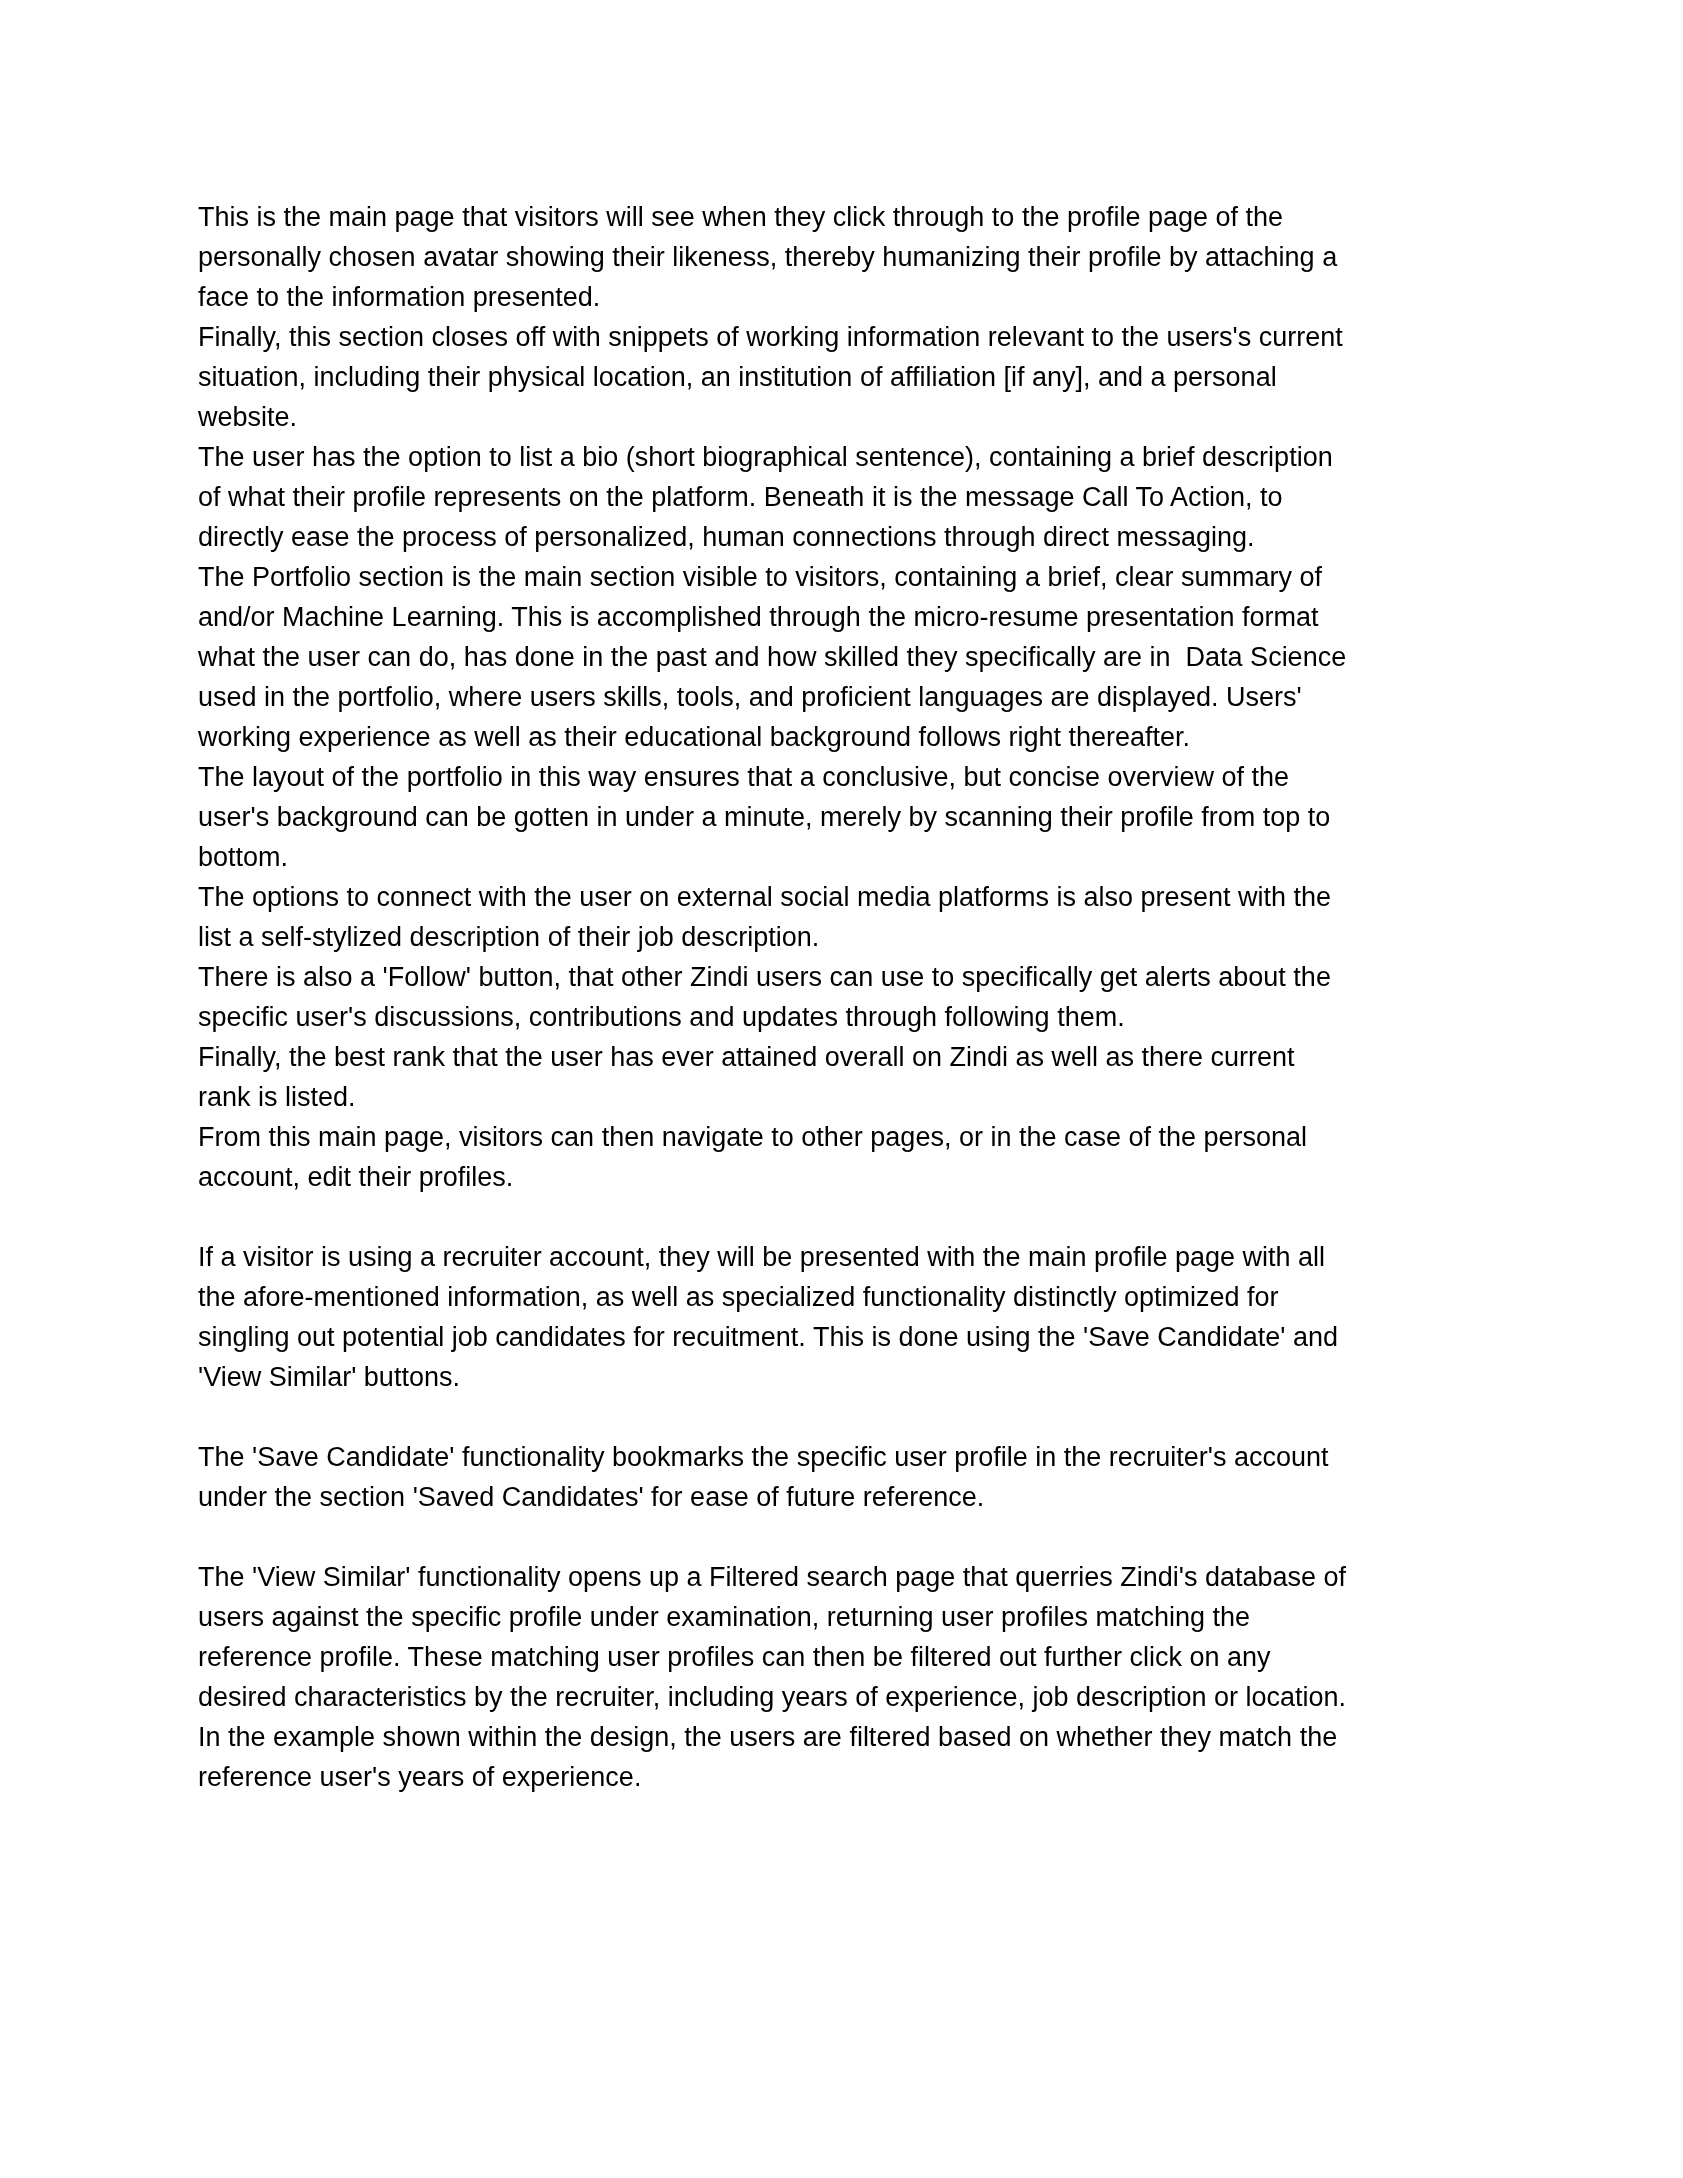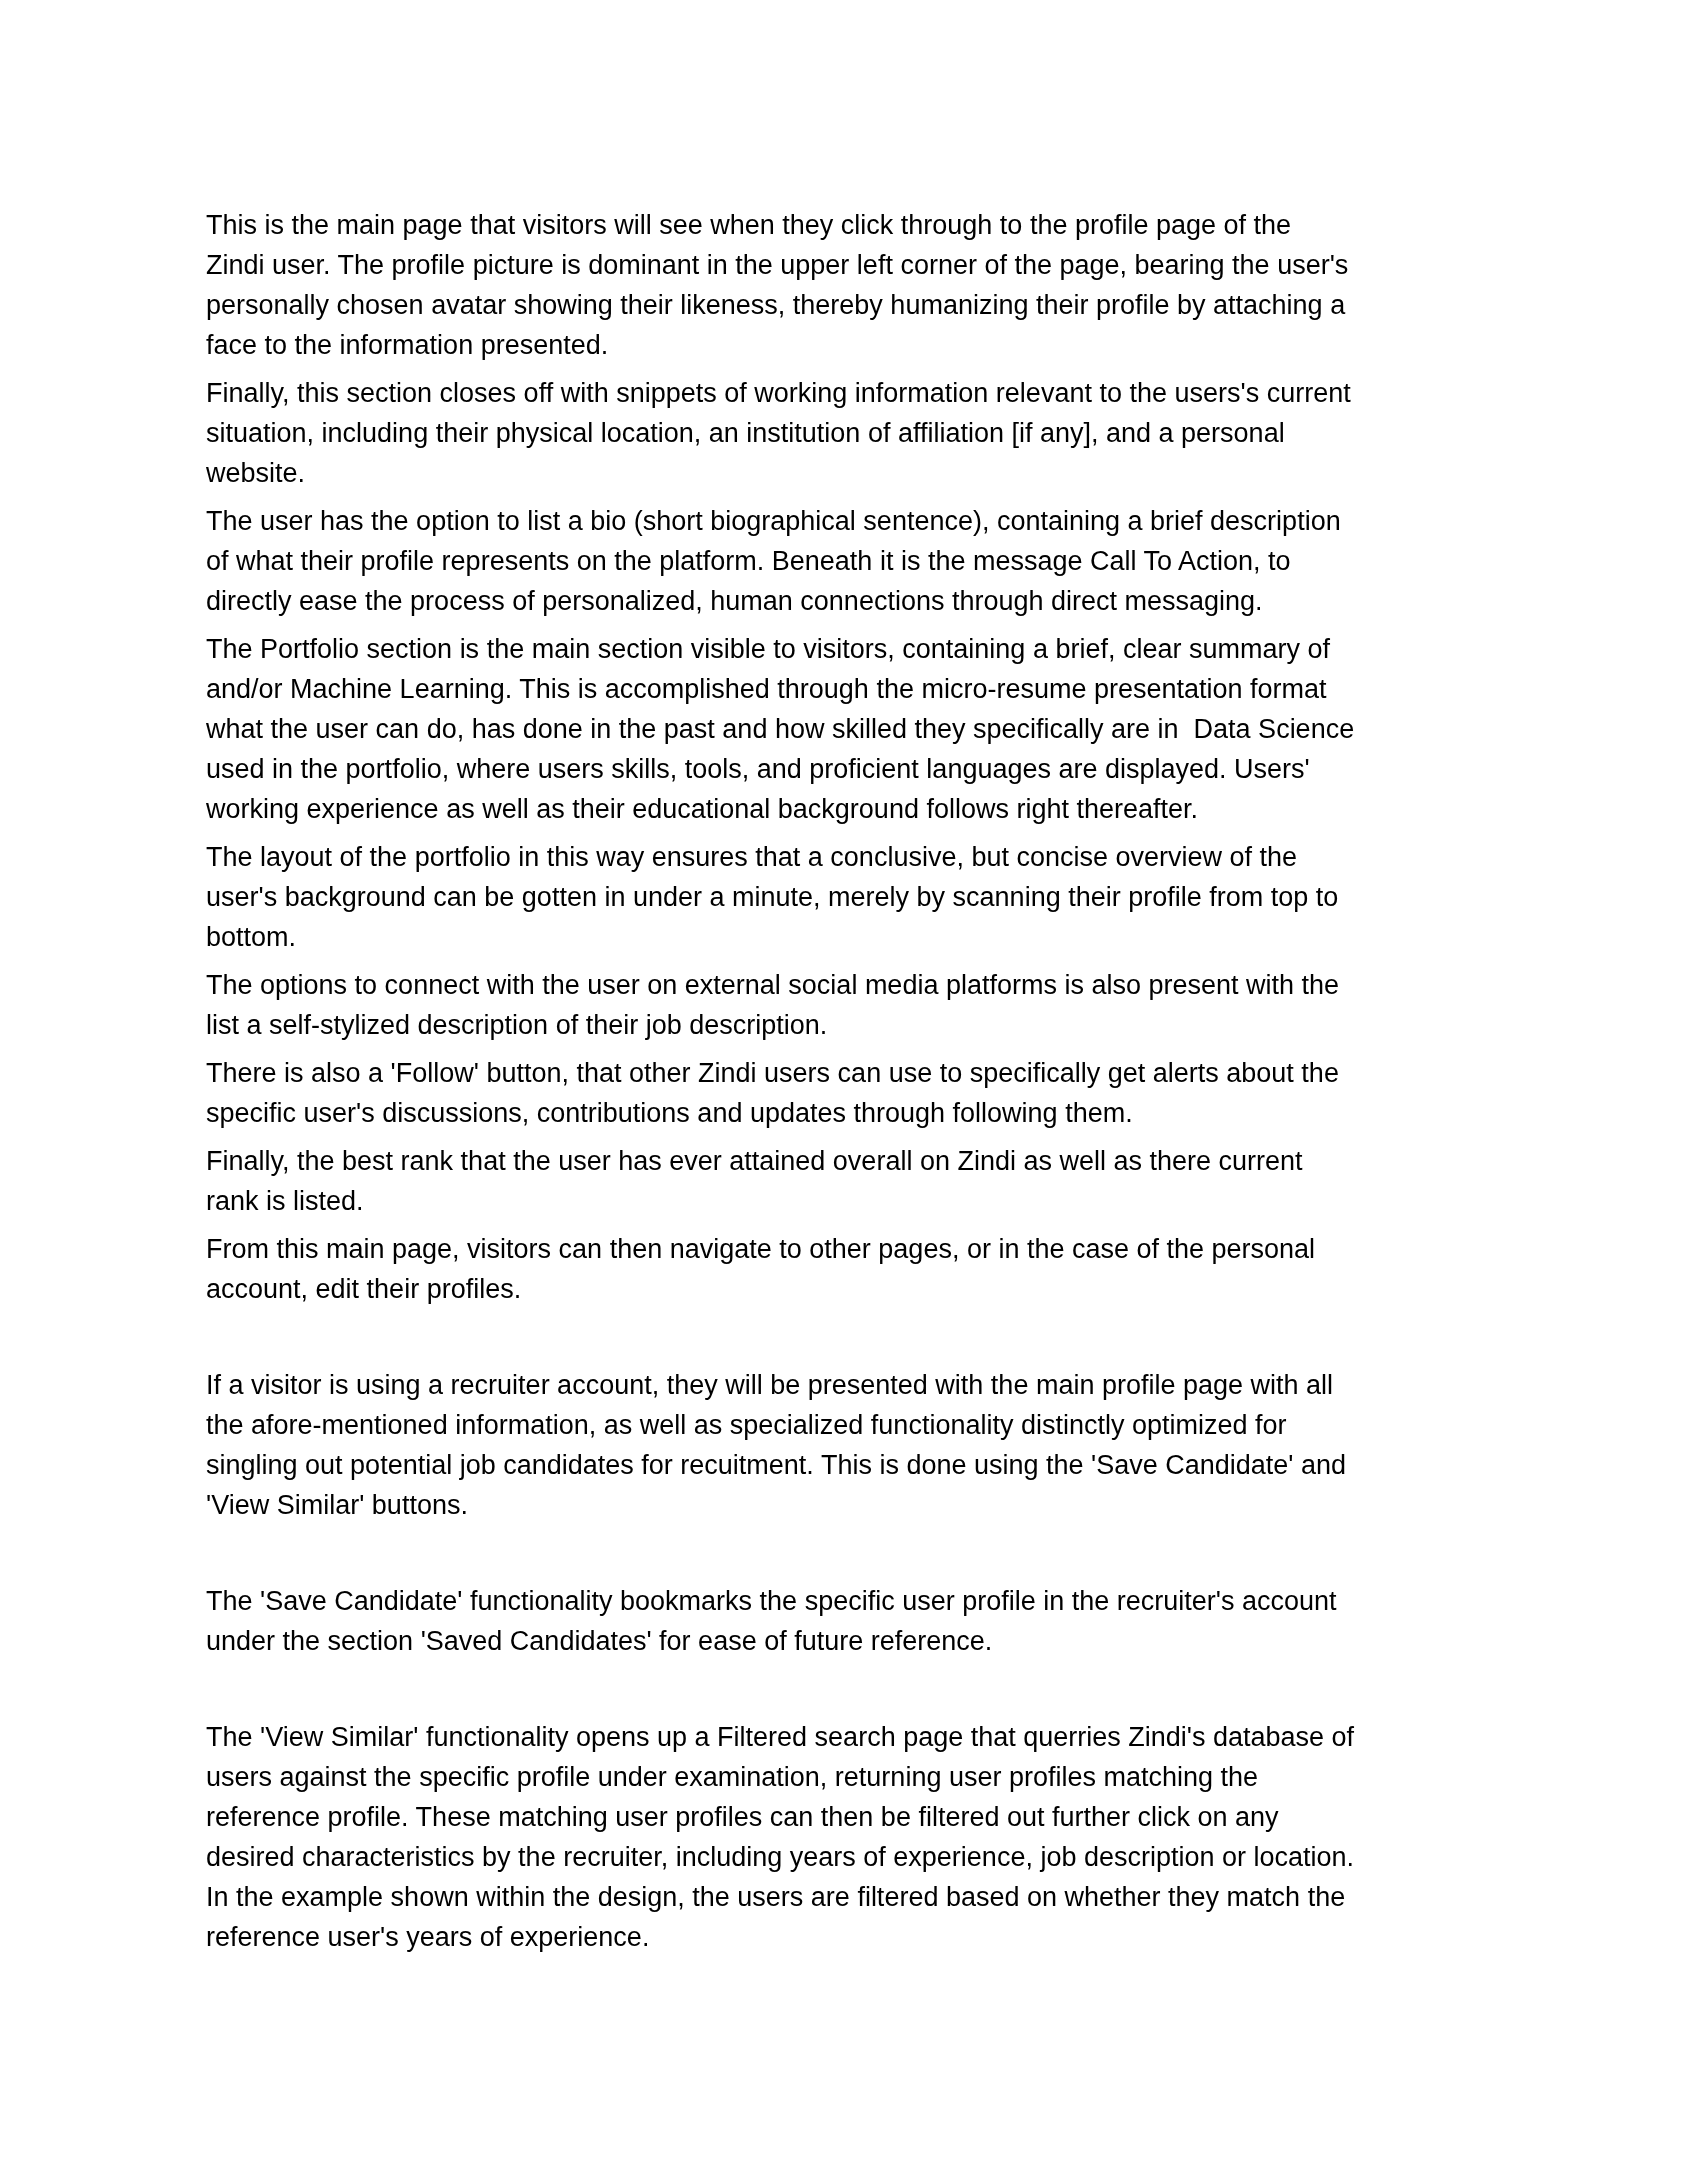--- a/index.html
+++ b/index.html
@@ -2,31 +2,30 @@
 <html><head>
 <meta charset="utf-8">
 <style>
   html, body { margin: 0; padding: 0; background: #ffffff; }
   body { width: 1683px; height: 2178px; position: relative; overflow: hidden; }
   .page {
     position: absolute; left: 198px; top: 197px; width: 1327px;
     font-family: "Liberation Sans", sans-serif;
     font-size: 27px; line-height: 40px; color: #000000;
   }
-  .para { margin: 8px; }
+  .para { margin: 0; }
   .gap { height: 40px; }
   .line { display: block; white-space: pre; }
 </style>
 </head>
 <body>
 
 <div class="page" id="doc">
     <p class="para">
       <span class="line">This is the main page that visitors will see when they click through to the profile page of the</span>
-      <span class="line">Zindi user. The profile picture is dominant in the upper left corner of the page, bearing the user's</span>
       <span class="line">personally chosen avatar showing their likeness, thereby humanizing their profile by attaching a</span>
       <span class="line">face to the information presented.</span>
     </p>
     <p class="para">
       <span class="line">Finally, this section closes off with snippets of working information relevant to the users's current</span>
       <span class="line">situation, including their physical location, an institution of affiliation [if any], and a personal</span>
       <span class="line">website.</span>
     </p>
     <p class="para">
       <span class="line">The user has the option to list a bio (short biographical sentence), containing a brief description</span>

